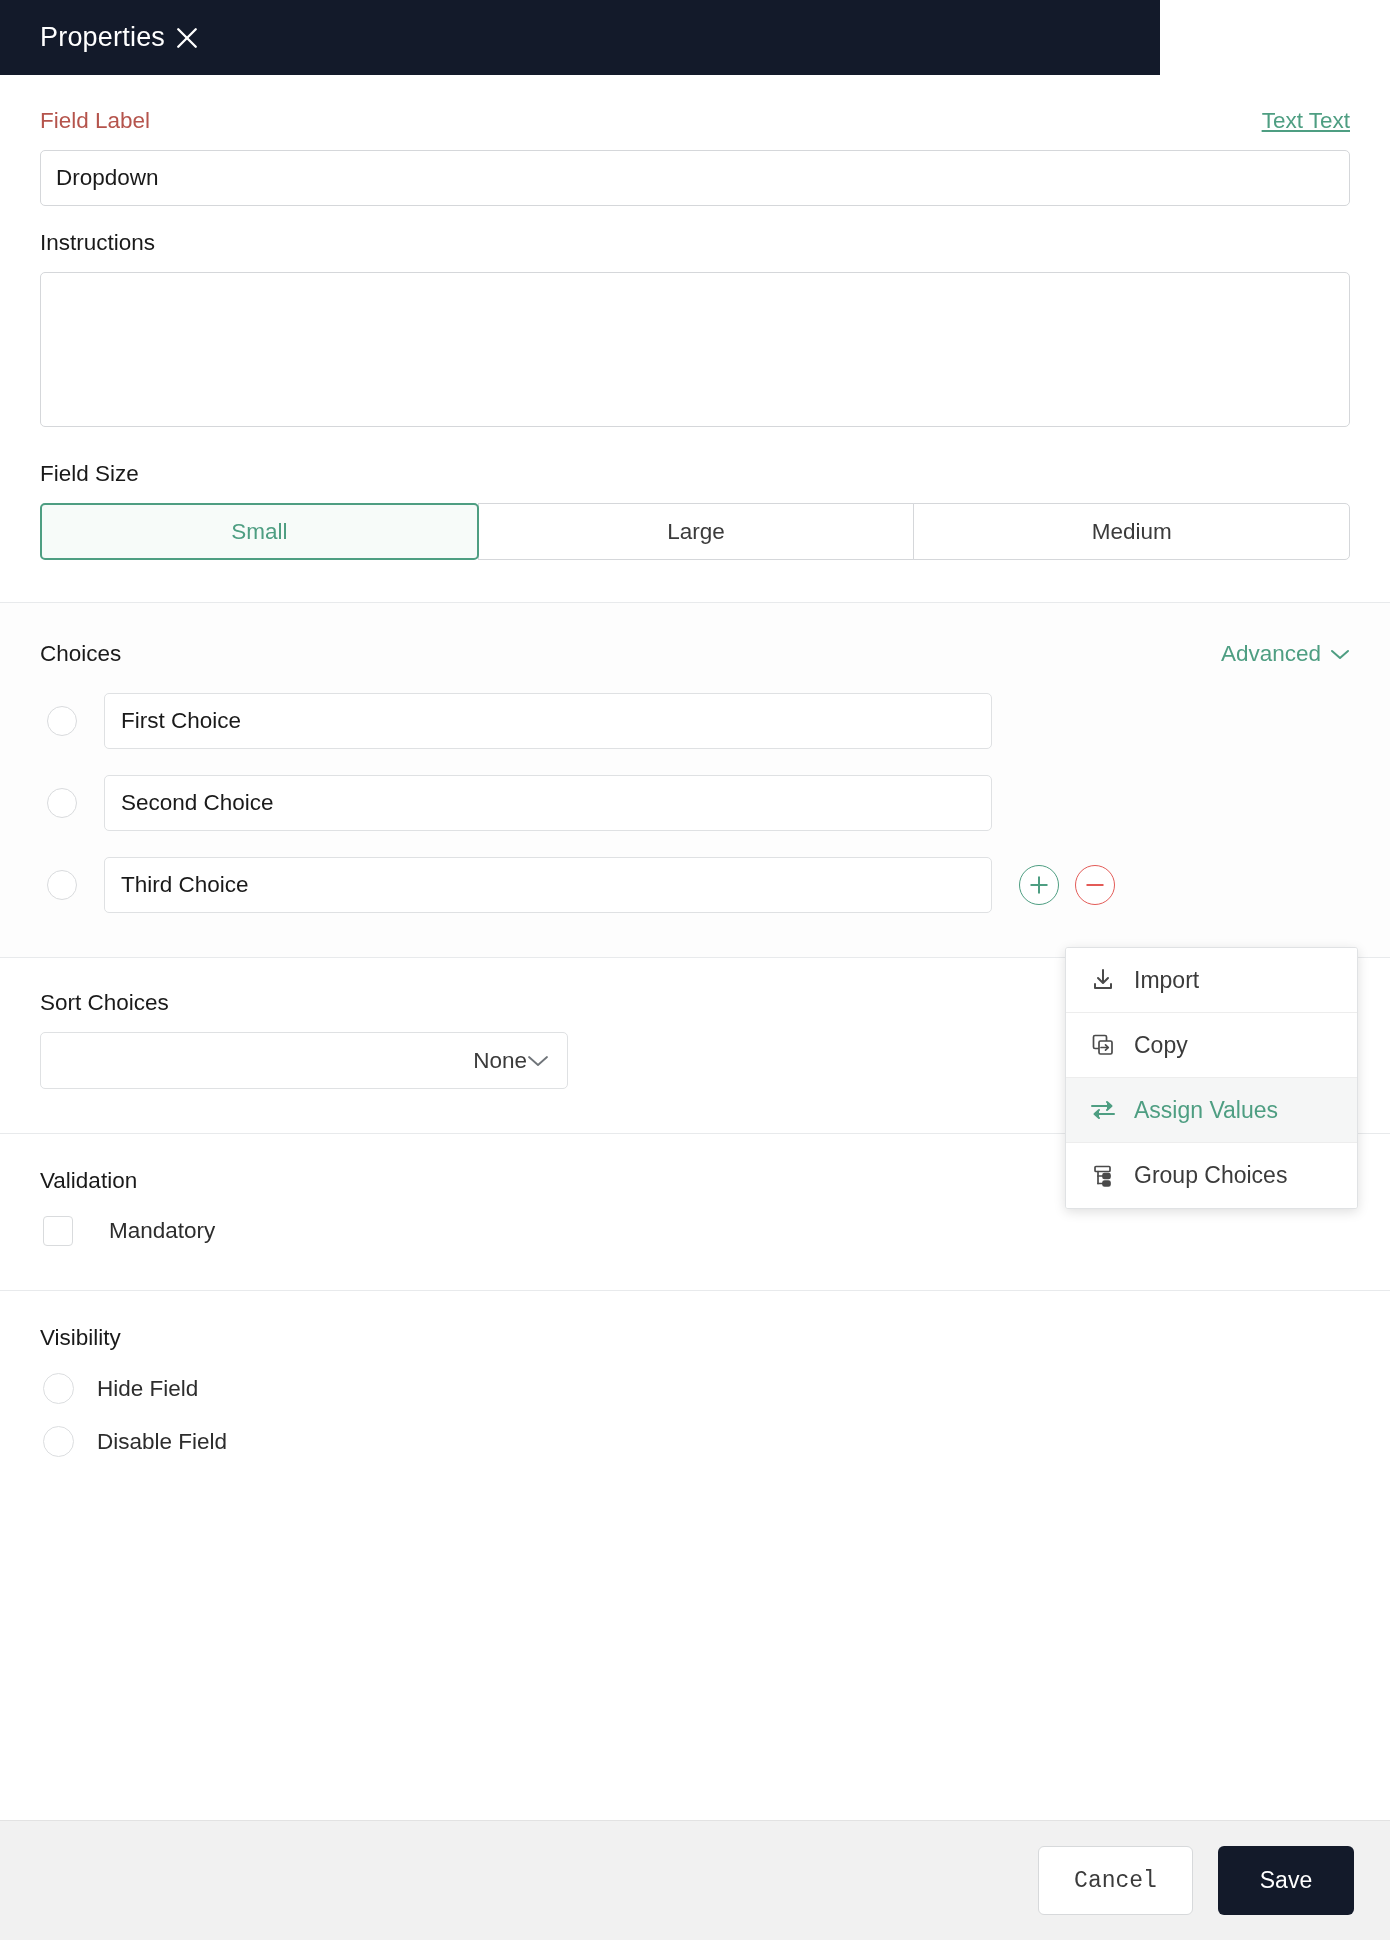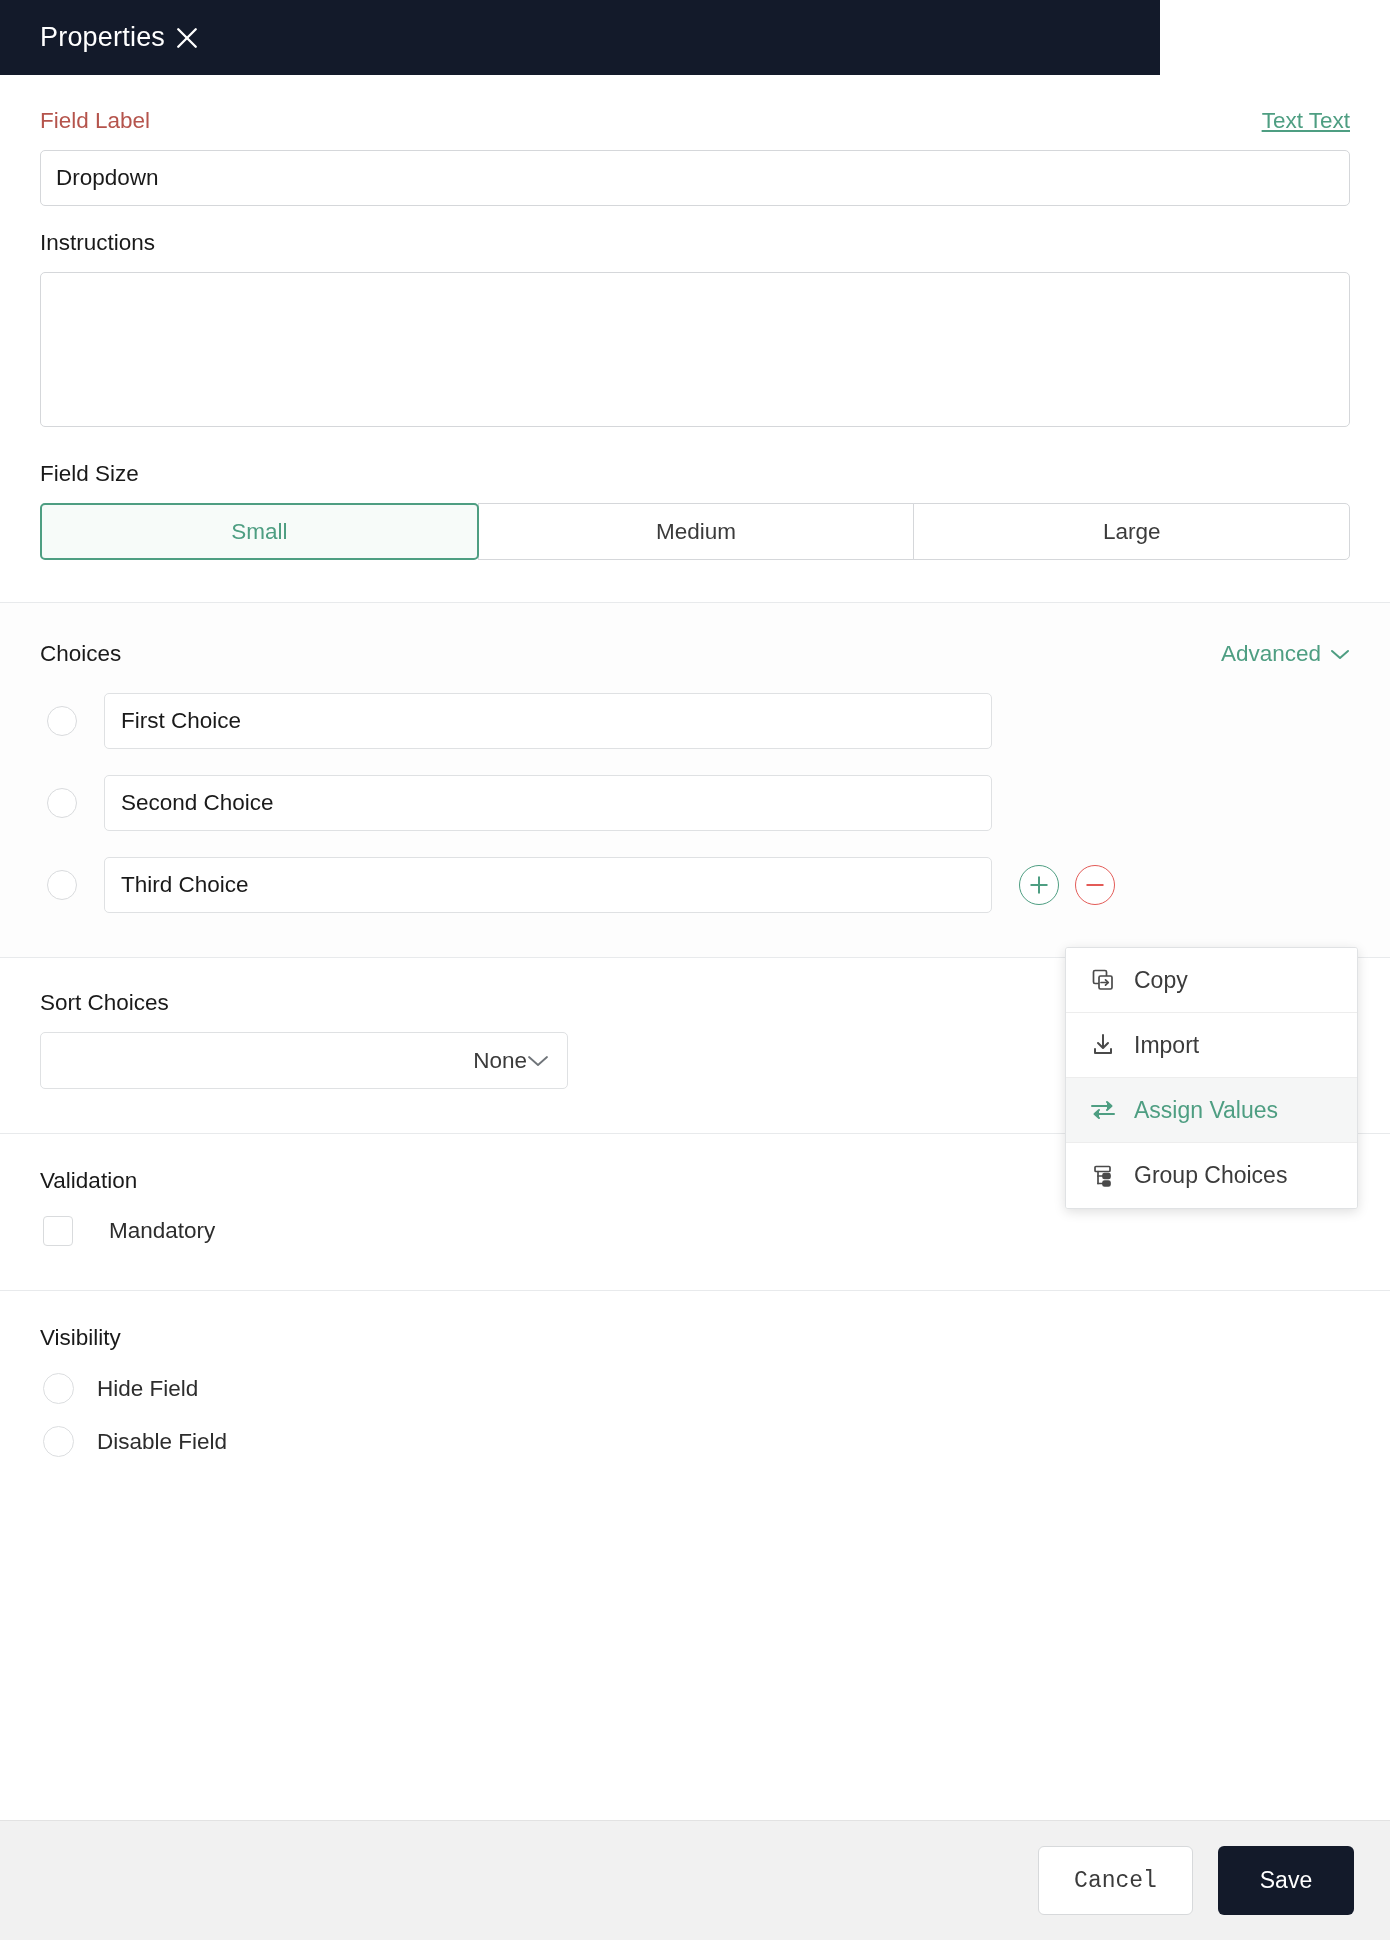--- a/index.html
+++ b/index.html
@@ -371,22 +371,22 @@
 
     <div class="section" style="padding-top:24px;">
       <span class="lbl">Instructions</span>
       <textarea class="textarea-input" style=""></textarea>
     </div>
 
     <div class="section" style="padding-top:30px;padding-bottom:42px;">
       <span class="lbl">Field Size</span>
       <div class="seg-wrap">
         <div class="seg active">Small</div>
+        <div class="seg">Large</div>
         <div class="seg">Medium</div>
-        <div class="seg">Large</div>
       </div>
     </div>
 
     <div class="divider"></div>
 
     <div class="choices-sec">
       <div class="choices-head">
         <span class="lbl">Choices</span>
         <span class="advanced-link">
           <span>Advanced</span>
@@ -458,39 +458,39 @@
       <div class="vis-row">
         <div class="vis-radio"></div>
         <span class="check-lbl">Disable Field</span>
       </div>
     </div>
 
     <div class="adv-menu">
 
       <div class="adv-item">
         <span class="adv-ico">
+          <svg width="24" height="24" viewBox="0 0 24 24" fill="none" stroke="#4a4a4a" stroke-width="2" stroke-linecap="round" stroke-linejoin="round">
+            <line x1="12" y1="2" x2="12" y2="14"></line>
+            <polyline points="7,10 12,15 17,10"></polyline>
+            <polyline points="4,16 4,20 20,20 20,16"></polyline>
+          </svg>
+        </span>
+        <span>Import</span>
+      </div>
+
+      <div class="adv-item">
+        <span class="adv-ico">
           <svg width="24" height="24" viewBox="0 0 24 24" fill="none" stroke="#4a4a4a" stroke-width="1.7" stroke-linecap="round" stroke-linejoin="round">
             <rect x="2.5" y="2.5" width="13" height="13" rx="1.5"></rect>
             <rect x="8" y="8" width="13" height="13" rx="1.5" fill="#ffffff"></rect>
             <line x1="10" y1="14.5" x2="17" y2="14.5"></line>
             <polyline points="14.5,11.8 17.3,14.5 14.5,17.2"></polyline>
           </svg>
         </span>
         <span>Copy</span>
-      </div>
-
-      <div class="adv-item">
-        <span class="adv-ico">
-          <svg width="24" height="24" viewBox="0 0 24 24" fill="none" stroke="#4a4a4a" stroke-width="2" stroke-linecap="round" stroke-linejoin="round">
-            <line x1="12" y1="2" x2="12" y2="14"></line>
-            <polyline points="7,10 12,15 17,10"></polyline>
-            <polyline points="4,16 4,20 20,20 20,16"></polyline>
-          </svg>
-        </span>
-        <span>Import</span>
       </div>
 
       <div class="adv-item hovered">
         <span class="adv-ico">
           <svg width="26" height="24" viewBox="0 0 26 24" fill="none" stroke="#4e9e82" stroke-width="2" stroke-linecap="round" stroke-linejoin="round">
             <line x1="2" y1="8" x2="21" y2="8"></line>
             <polyline points="17,4 21.5,8 17,12" fill="#4e9e82"></polyline>
             <line x1="24" y1="16" x2="5" y2="16"></line>
             <polyline points="9,12 4.5,16 9,20" fill="#4e9e82"></polyline>
           </svg>

